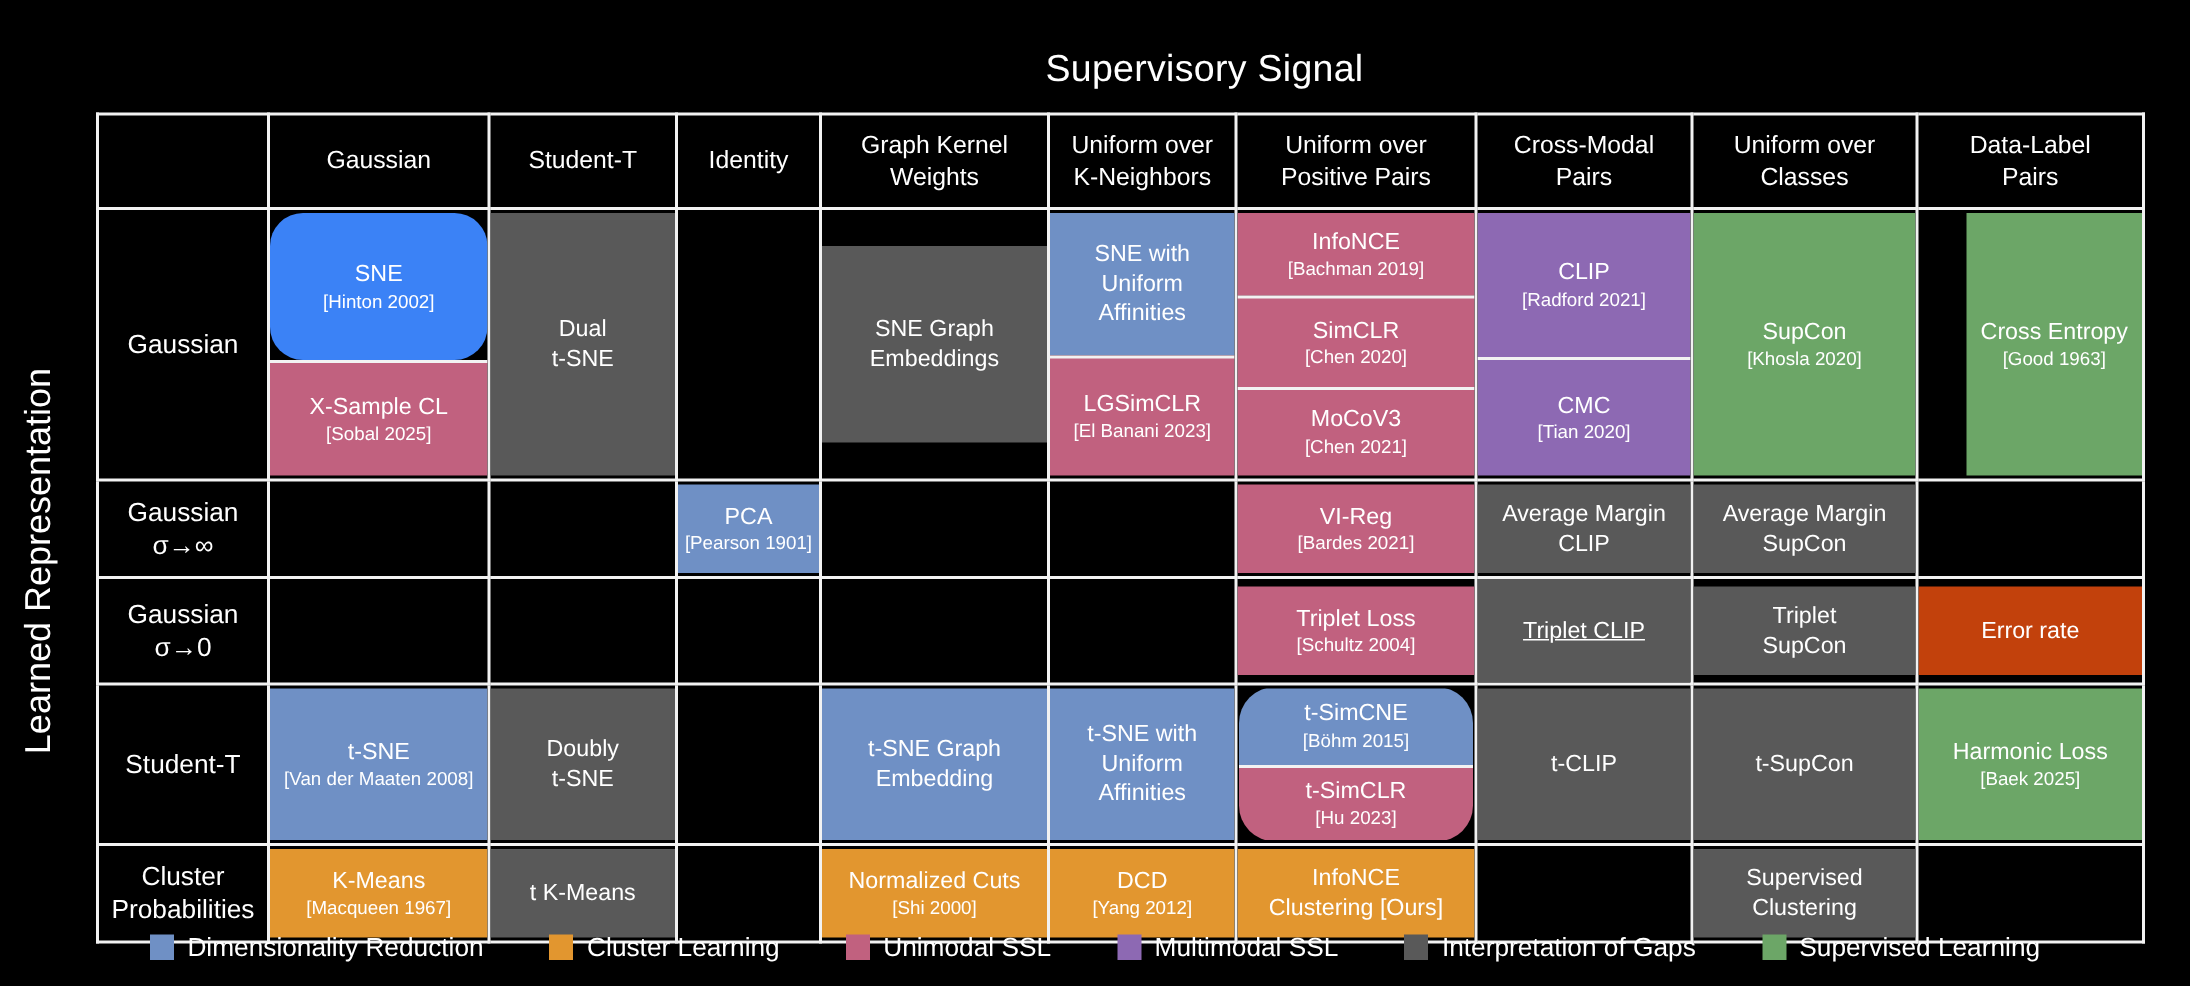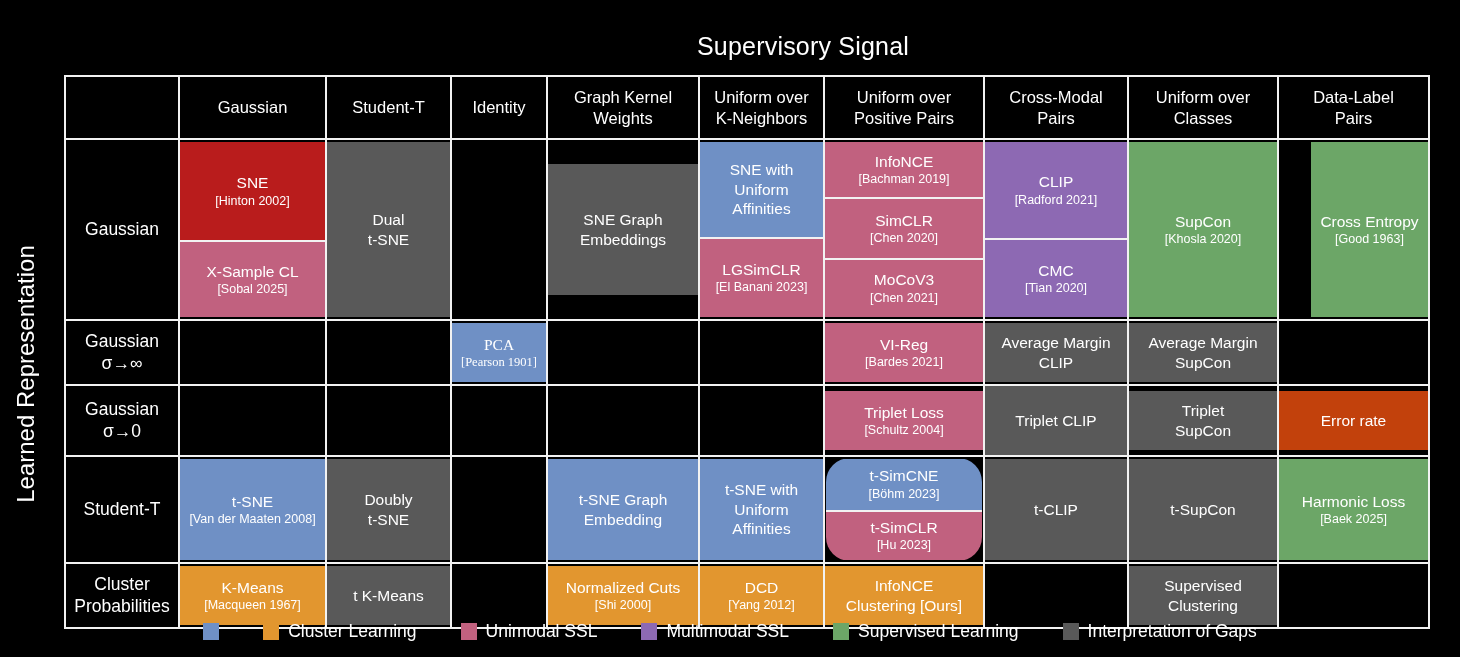--- a/index.html
+++ b/index.html
@@ -63,21 +63,21 @@
 Classes</th>
           <th class="colhead">Data-Label
 Pairs</th>
         </tr>
       </thead>
       <tbody>
         <tr style="height: 179px;">
           <th class="rowhead">Gaussian</th>
           <td style="height: 179px;">
             <div class="stack" style="height: 175px;">
-              <div class="entry" style="background: #b91c1c; flex-grow: 102;">
+              <div class="entry" style="background: #3b82f6; flex-grow: 102; border-radius: 22px;">
                 <div class="name">SNE</div>
                 <div class="cite">[Hinton 2002]</div>
               </div>
               <div class="entry" style="background: rgb(193, 97, 127); flex-grow: 77;">
                 <div class="name">X-Sample CL</div>
                 <div class="cite">[Sobal 2025]</div>
               </div>
             </div>
           </td>
           <td style="height: 179px;">
@@ -153,21 +153,21 @@
                 <div class="cite">[Good 1963]</div>
               </div>
             </div>
           </td>
         </tr>
         <tr style="height: 63px;">
           <th class="rowhead">Gaussian
 σ→∞</th>
           <td style="height: 63px; background: rgb(0, 0, 0);"></td>
           <td style="height: 63px; background: rgb(0, 0, 0);"></td>
-          <td style="height: 63px; font-family: Liberation Serif, serif;">
+          <td style="height: 63px;">
             <div class="stack" style="height: 59px;">
               <div class="entry" style="background: rgb(111, 144, 197); flex-grow: 1;">
                 <div class="name">PCA</div>
                 <div class="cite">[Pearson 1901]</div>
               </div>
             </div>
           </td>
           <td style="height: 63px; background: rgb(0, 0, 0);"></td>
           <td style="height: 63px; background: rgb(0, 0, 0);"></td>
           <td style="height: 63px;">
@@ -206,21 +206,21 @@
           <td style="height: 63px; background: rgb(0, 0, 0);"></td>
           <td style="height: 63px;">
             <div class="stack" style="height: 59px;">
               <div class="entry" style="background: rgb(193, 97, 127); flex-grow: 1;">
                 <div class="name">Triplet Loss</div>
                 <div class="cite">[Schultz 2004]</div>
               </div>
             </div>
           </td>
           <td style="height: 63px;">
-            <div class="stack" style="height: 69px;">
+            <div class="stack" style="height: 69px; text-decoration: underline;">
               <div class="entry" style="background: rgb(89, 89, 89); flex-grow: 1;">
                 <div class="name">Triplet CLIP</div>
               </div>
             </div>
           </td>
           <td style="height: 63px;">
             <div class="stack" style="height: 59px;">
               <div class="entry" style="background: rgb(89, 89, 89); flex-grow: 1;">
                 <div class="name">Triplet
 SupCon</div>
@@ -268,21 +268,21 @@
                 <div class="name">t-SNE with
 Uniform
 Affinities</div>
               </div>
             </div>
           </td>
           <td style="height: 105px; border-radius: 26px;">
             <div class="stack" style="height: 101px;">
               <div class="entry" style="background: rgb(111, 144, 197); flex-grow: 54;">
                 <div class="name">t-SimCNE</div>
-                <div class="cite">[Böhm 2023]</div>
+                <div class="cite">[Böhm 2015]</div>
               </div>
               <div class="entry" style="background: rgb(193, 97, 127); flex-grow: 51;">
                 <div class="name">t-SimCLR</div>
                 <div class="cite">[Hu 2023]</div>
               </div>
             </div>
           </td>
           <td style="height: 105px;">
             <div class="stack" style="height: 101px;">
               <div class="entry" style="background: rgb(89, 89, 89); flex-grow: 1;">
@@ -358,35 +358,36 @@
               </div>
             </div>
           </td>
           <td style="height: 63px; background: rgb(0, 0, 0);"></td>
         </tr>
       </tbody>
     </table>
   <div class="legend">
       <div class="legend-item">
         <span class="swatch" style="background: rgb(111, 144, 197);"></span>
+        <span>Dimensionality Reduction</span>
       </div>
       <div class="legend-item">
         <span class="swatch" style="background: rgb(226, 150, 47);"></span>
         <span>Cluster Learning</span>
       </div>
       <div class="legend-item">
         <span class="swatch" style="background: rgb(193, 97, 127);"></span>
         <span>Unimodal SSL</span>
       </div>
       <div class="legend-item">
         <span class="swatch" style="background: rgb(141, 105, 179);"></span>
         <span>Multimodal SSL</span>
       </div>
       <div class="legend-item">
+        <span class="swatch" style="background: rgb(89, 89, 89);"></span>
+        <span>Interpretation of Gaps</span>
+      </div>
+      <div class="legend-item">
         <span class="swatch" style="background: rgb(108, 166, 103);"></span>
         <span>Supervised Learning</span>
-      </div>
-      <div class="legend-item">
-        <span class="swatch" style="background: rgb(89, 89, 89);"></span>
-        <span>Interpretation of Gaps</span>
       </div>
     </div>
 </div>
 
 </body></html>

